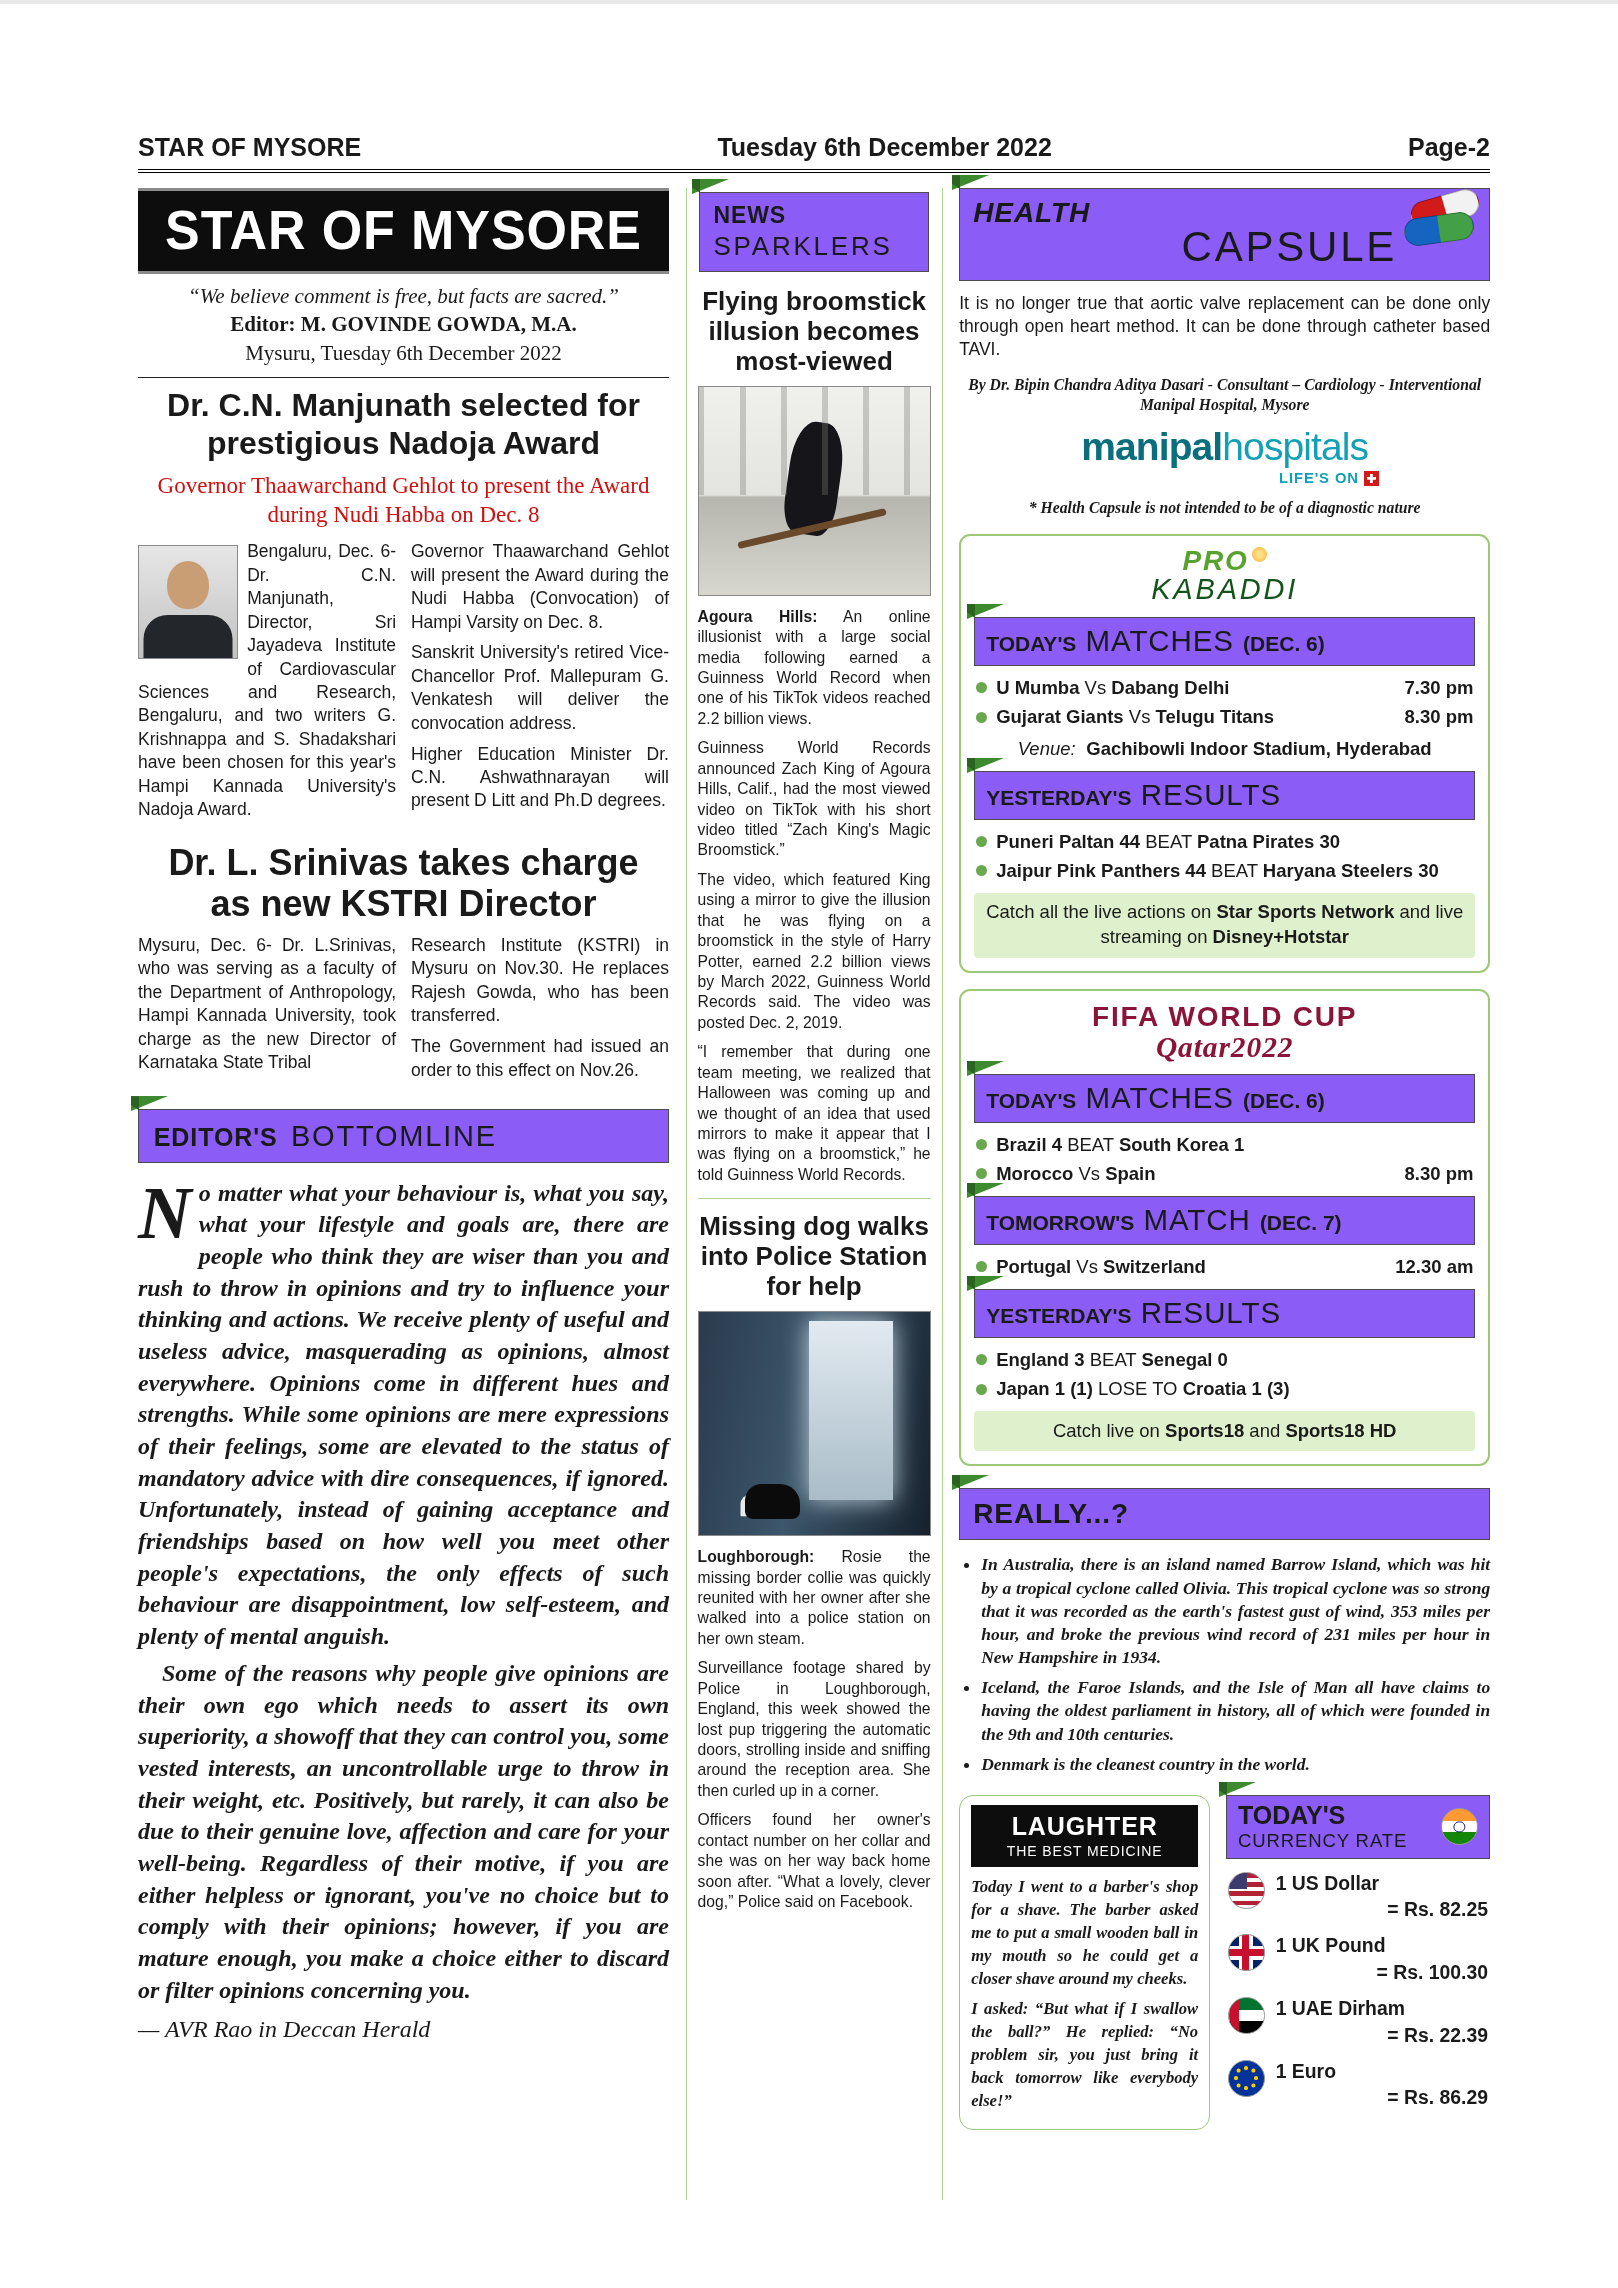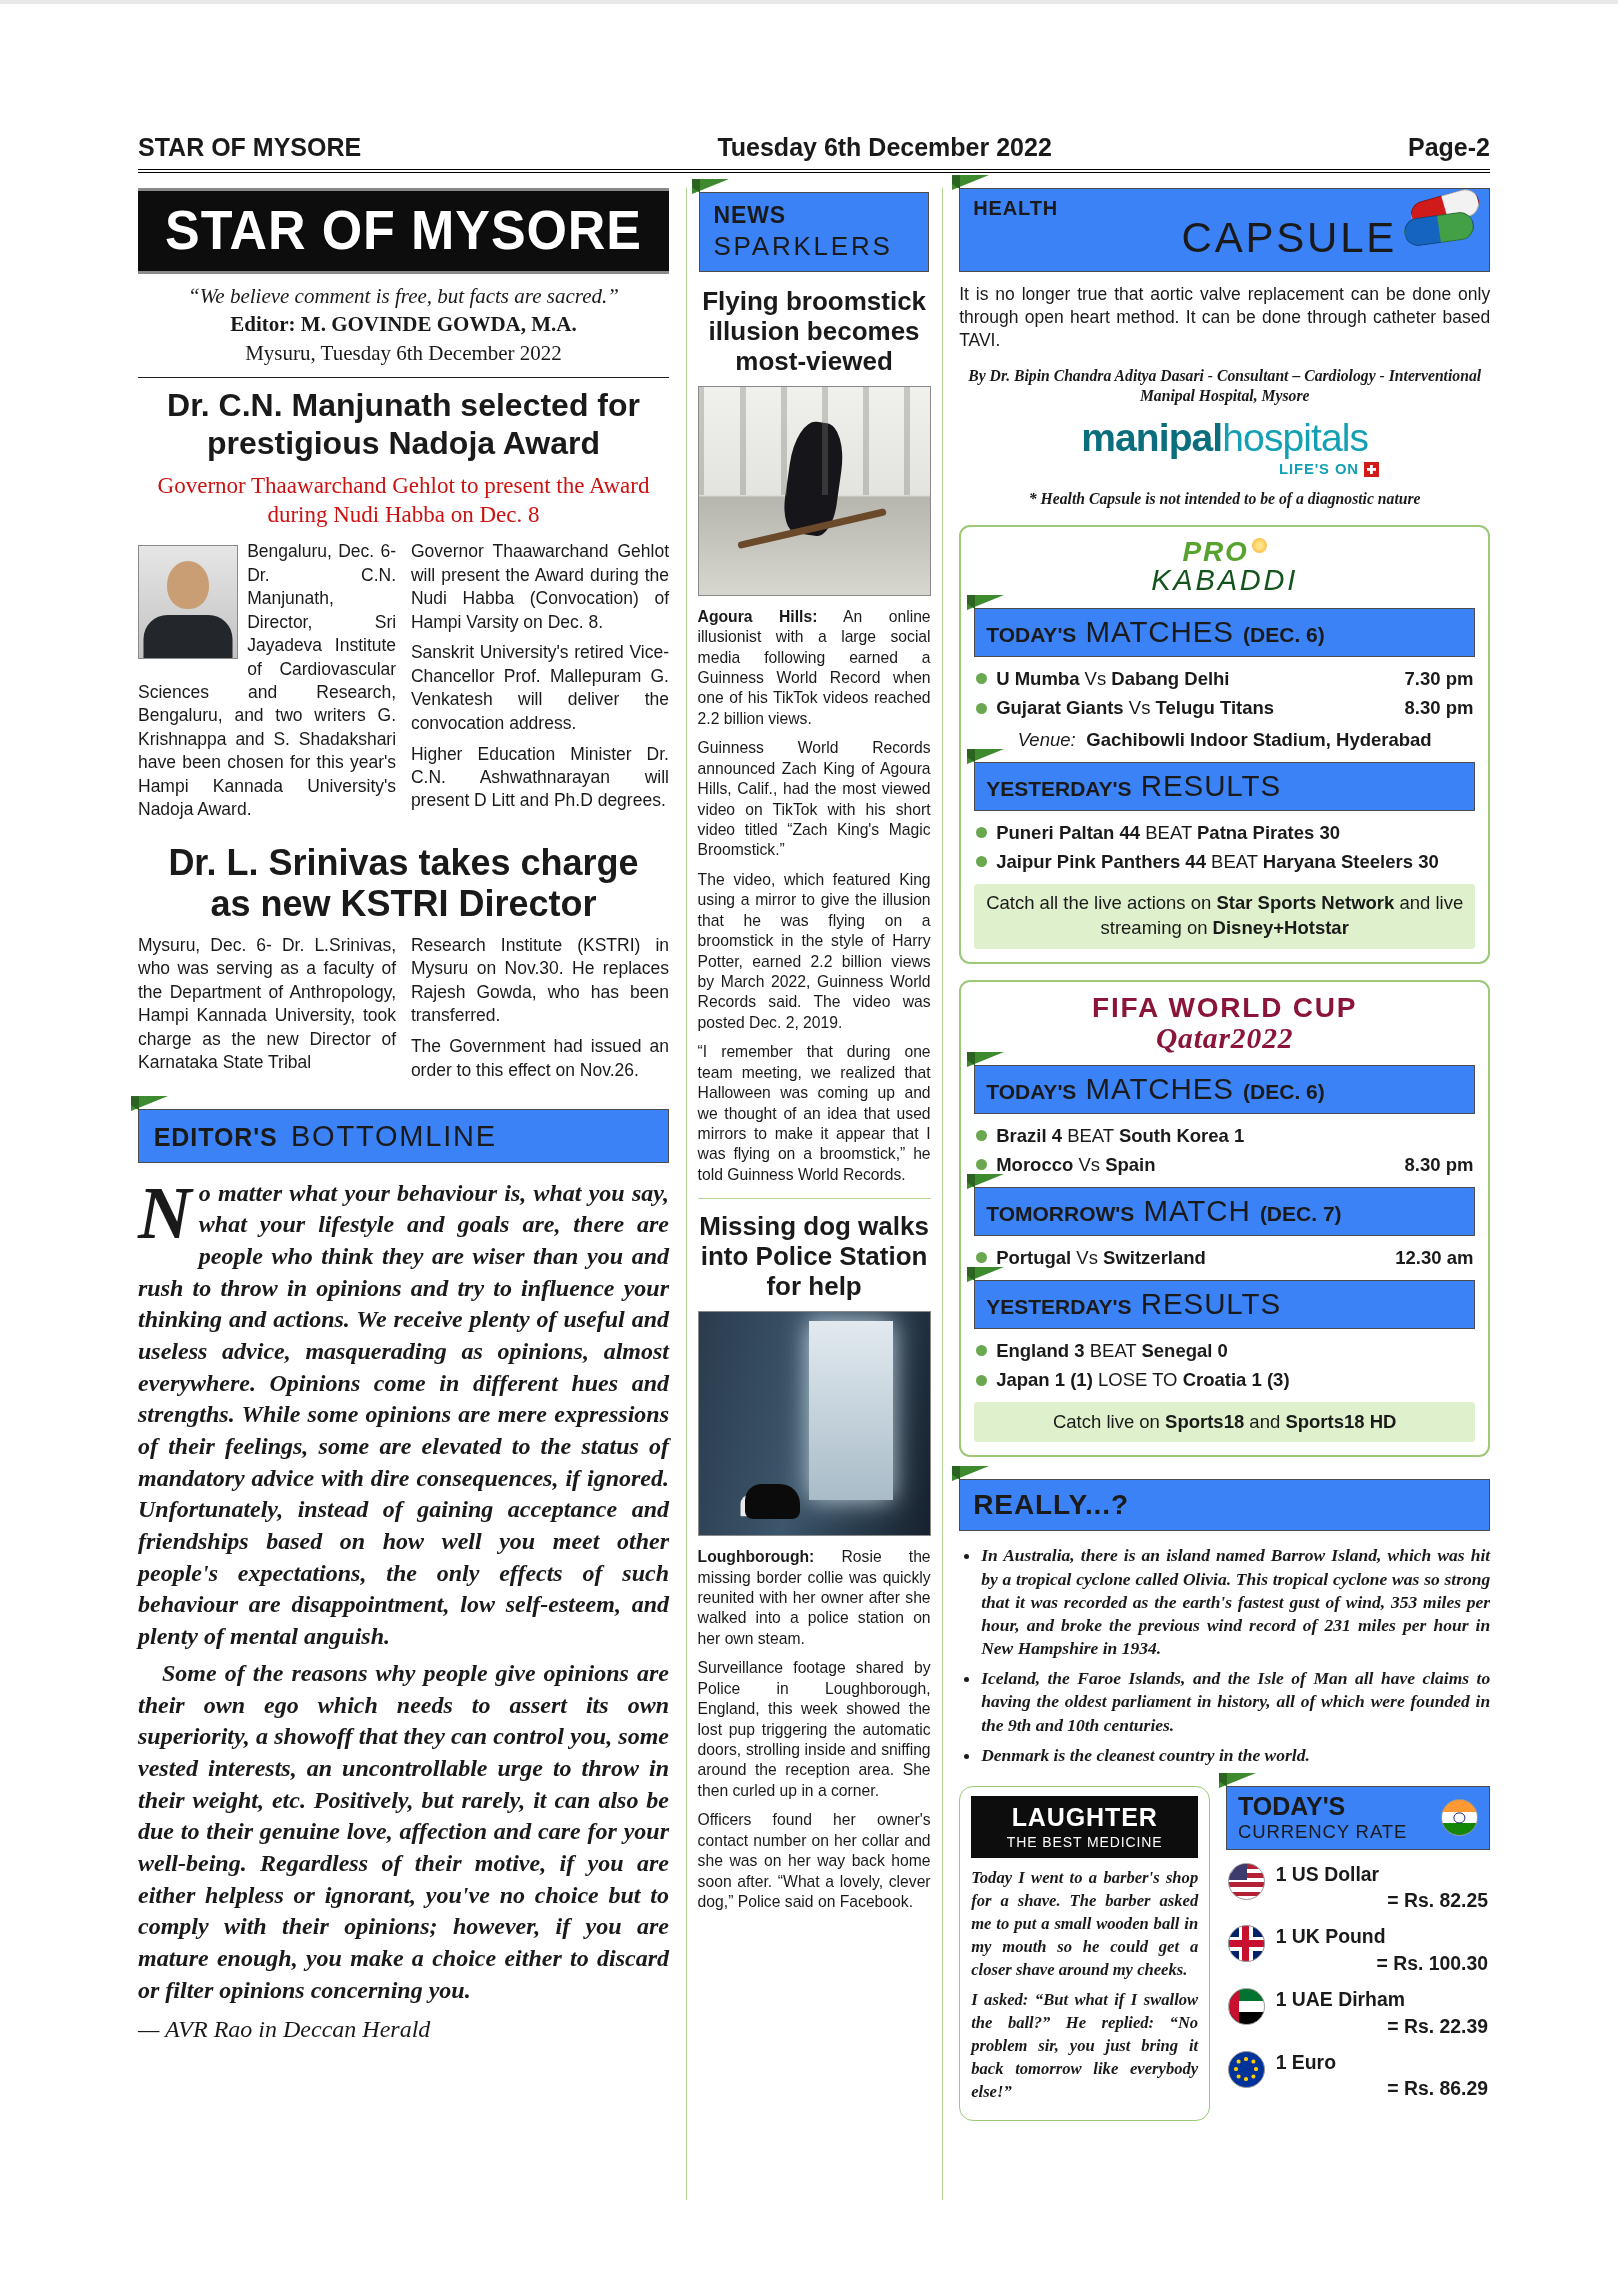--- a/index.html
+++ b/index.html
@@ -35,21 +35,21 @@
   .portrait { float: left; width: 100px; height: 114px; margin: 4.6px 9.2px 3.7px 0;
               background: linear-gradient(#e6e6e6, #c2c2c2); position: relative; overflow: hidden;
               border: 0.9px solid #9a9a9a; }
   .portrait::before { content:""; position:absolute; top: 14.8px; left: 50%; transform: translateX(-50%);
                       width: 42px; height: 48px; border-radius: 50% 50% 46% 46%; background: #c99e74; }
   .portrait::after { content:""; position:absolute; bottom: -7.4px; left: 50%; transform: translateX(-50%);
                      width: 89px; height: 50px; border-radius: 24px 24px 0 0; background: #23262b; }
 
   .headline2 { text-align: center; font-size: 36px; line-height: 1.15; font-weight: bold; margin: 13px 0 9.2px; }
 
-  .flagged { position: relative; border: 1.8px solid #4c4c4c; background: #3b82f6; }
+  .flagged { position: relative; border: 1.8px solid #4c4c4c; background: #8b5cf6; }
   .flagged::before { content:""; position:absolute; top: -14px; left: -8.3px; width: 0; height: 0;
                      border-top: 15.7px solid #3e8a2e; border-right: 37px solid transparent; }
   .flagged::after { content:""; position:absolute; top: -14px; left: -8.3px; width: 8.3px; height: 14px;
                     background: #2a6420; clip-path: polygon(0 0, 100% 0, 100% 100%, 0 60%); }
 
   .bottomline-header { margin: 20px 0 14.8px; padding: 9.2px 14.8px; }
   .bh-bold { font-size: 25px; font-weight: bold; letter-spacing: 0.9px; }
   .bh-light { font-size: 29px; font-weight: normal; letter-spacing: 1.8px; margin-left: 9.2px; }
 
   .bottomline-text { font-family: "Liberation Serif", serif; font-style: italic; font-weight: bold;
@@ -79,21 +79,21 @@
 
   .dog-photo { height: 225px; margin: 5.5px 0 11px;
     background: linear-gradient(100deg, #2b3b4d 0%, #3c566b 45%, #16212d 100%); }
   .dog-photo::before { content:""; position:absolute; top: 9.2px; right: 16%; width: 36%; height: 80%;
     background: linear-gradient(#e2eaf0, #a9bcc8); box-shadow: 0 0 24px rgba(220,235,245,.85); }
   .dog-photo::after { content:""; position:absolute; bottom: 16.6px; left: 20%; width: 55px; height: 35px;
     background: #0b0b0b; border-radius: 16.6px 20px 7.4px 7.4px; box-shadow: -11px 3.7px 0 -6.5px #e9e9e9; }
 
   
   .health-header { padding: 7.4px 13px 9.2px; margin-bottom: 11px; }
-  .hh-bold { font-size: 20px; font-weight: bold; letter-spacing: 0.9px; }
+  .hh-bold { font-size: 28px; font-weight: bold; letter-spacing: 0.9px; font-style: italic; }
   .hh-light { font-size: 42px; letter-spacing: 2.8px; text-align: right; margin-top: -5.5px; padding-right: 79px; }
   .pills { position: absolute; right: 5.5px; top: 5.5px; width: 81px; height: 52px; }
   .pill { position: absolute; width: 70px; height: 28px; border-radius: 14px; border: 0.9px solid rgba(0,0,0,.3); }
   .pill.red { top: 0; left: 7.4px; transform: rotate(-16deg); background: linear-gradient(90deg, #d11a1a 50%, #f2f2f2 50%); }
   .pill.blue { top: 20px; left: 1.8px; transform: rotate(-8deg); background: linear-gradient(90deg, #1565c0 50%, #43a047 50%); }
 
   .health-body { font-size: 17.5px; line-height: 1.32; text-align: justify; }
   .health-byline { font-family: "Liberation Serif", serif; font-style: italic; font-weight: bold;
                    font-size: 15.7px; text-align: center; margin: 13px 5.5px 9.2px; line-height: 1.3; }
   .manipal { text-align: center; margin: 7.4px 0 1.8px; }

